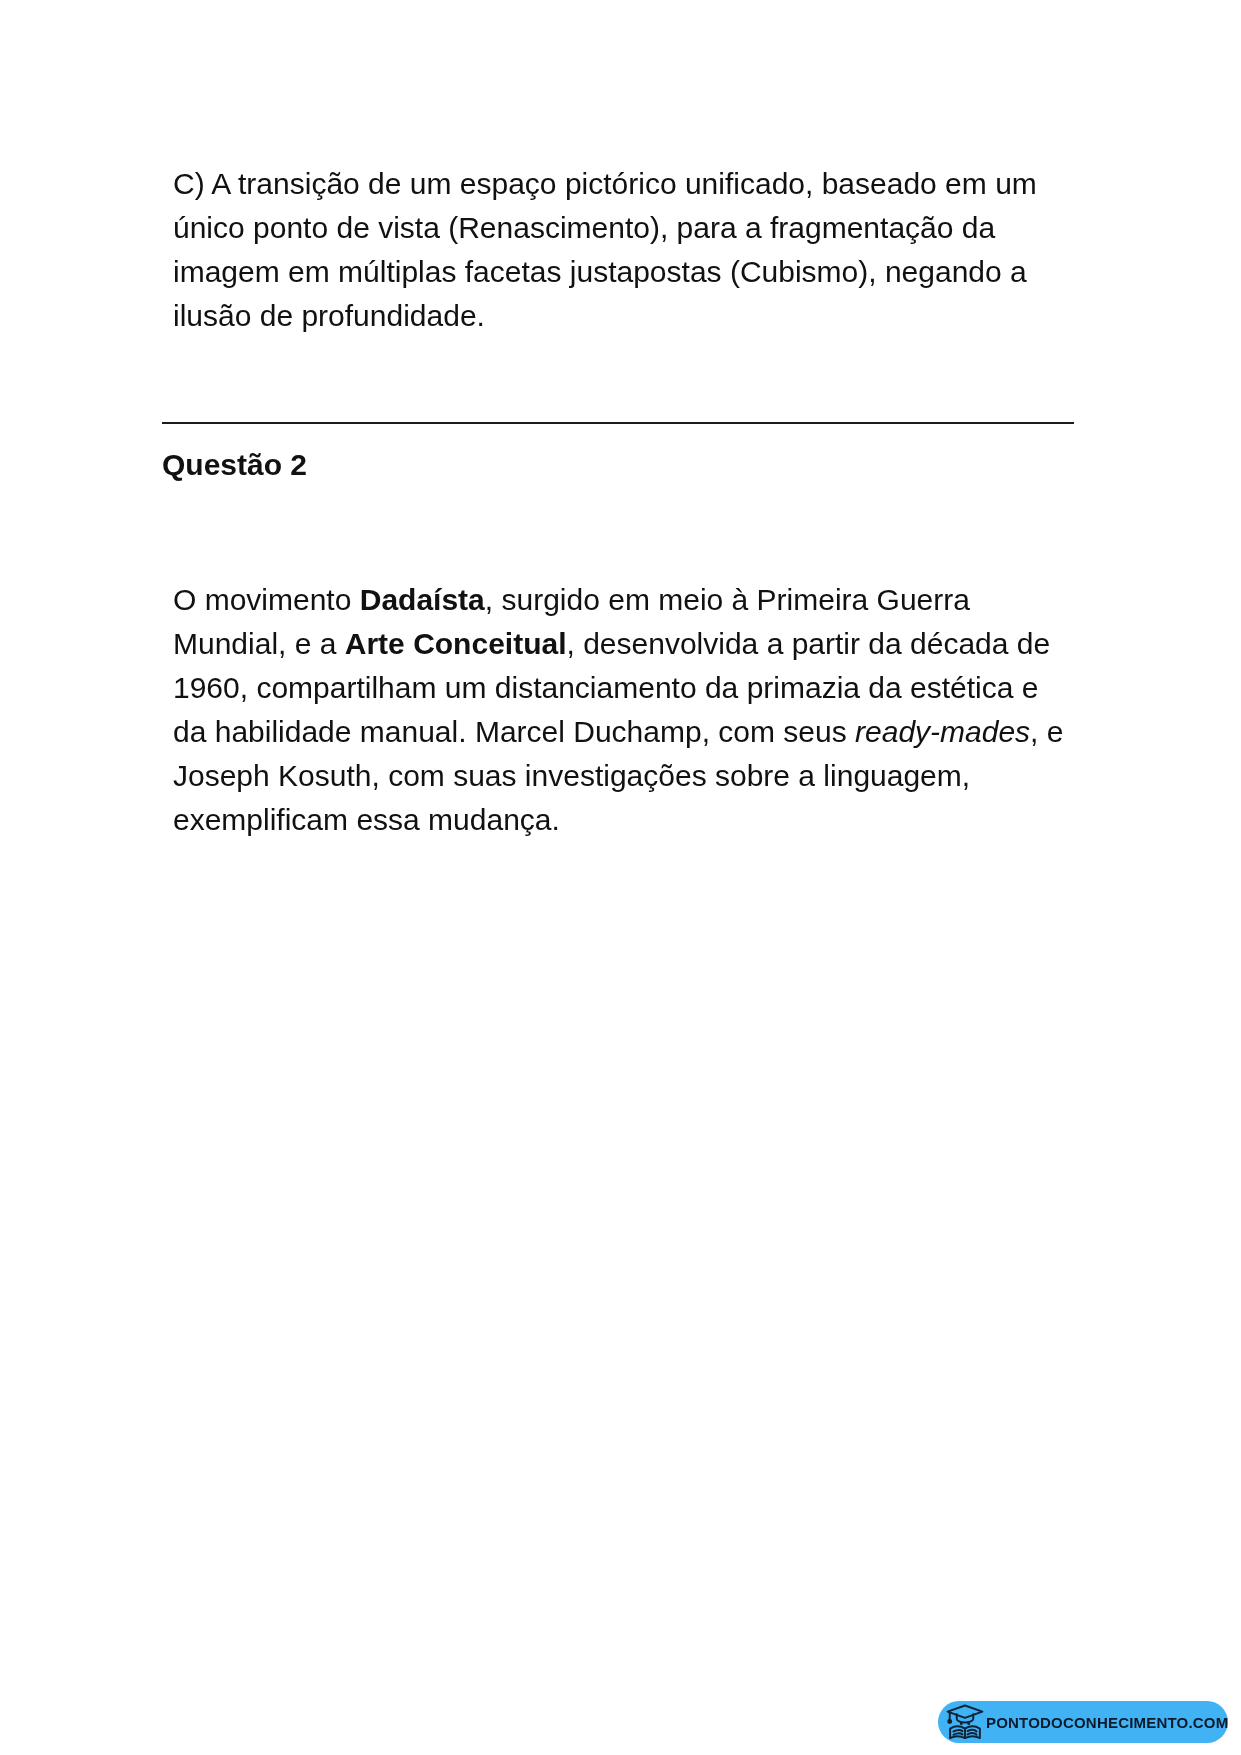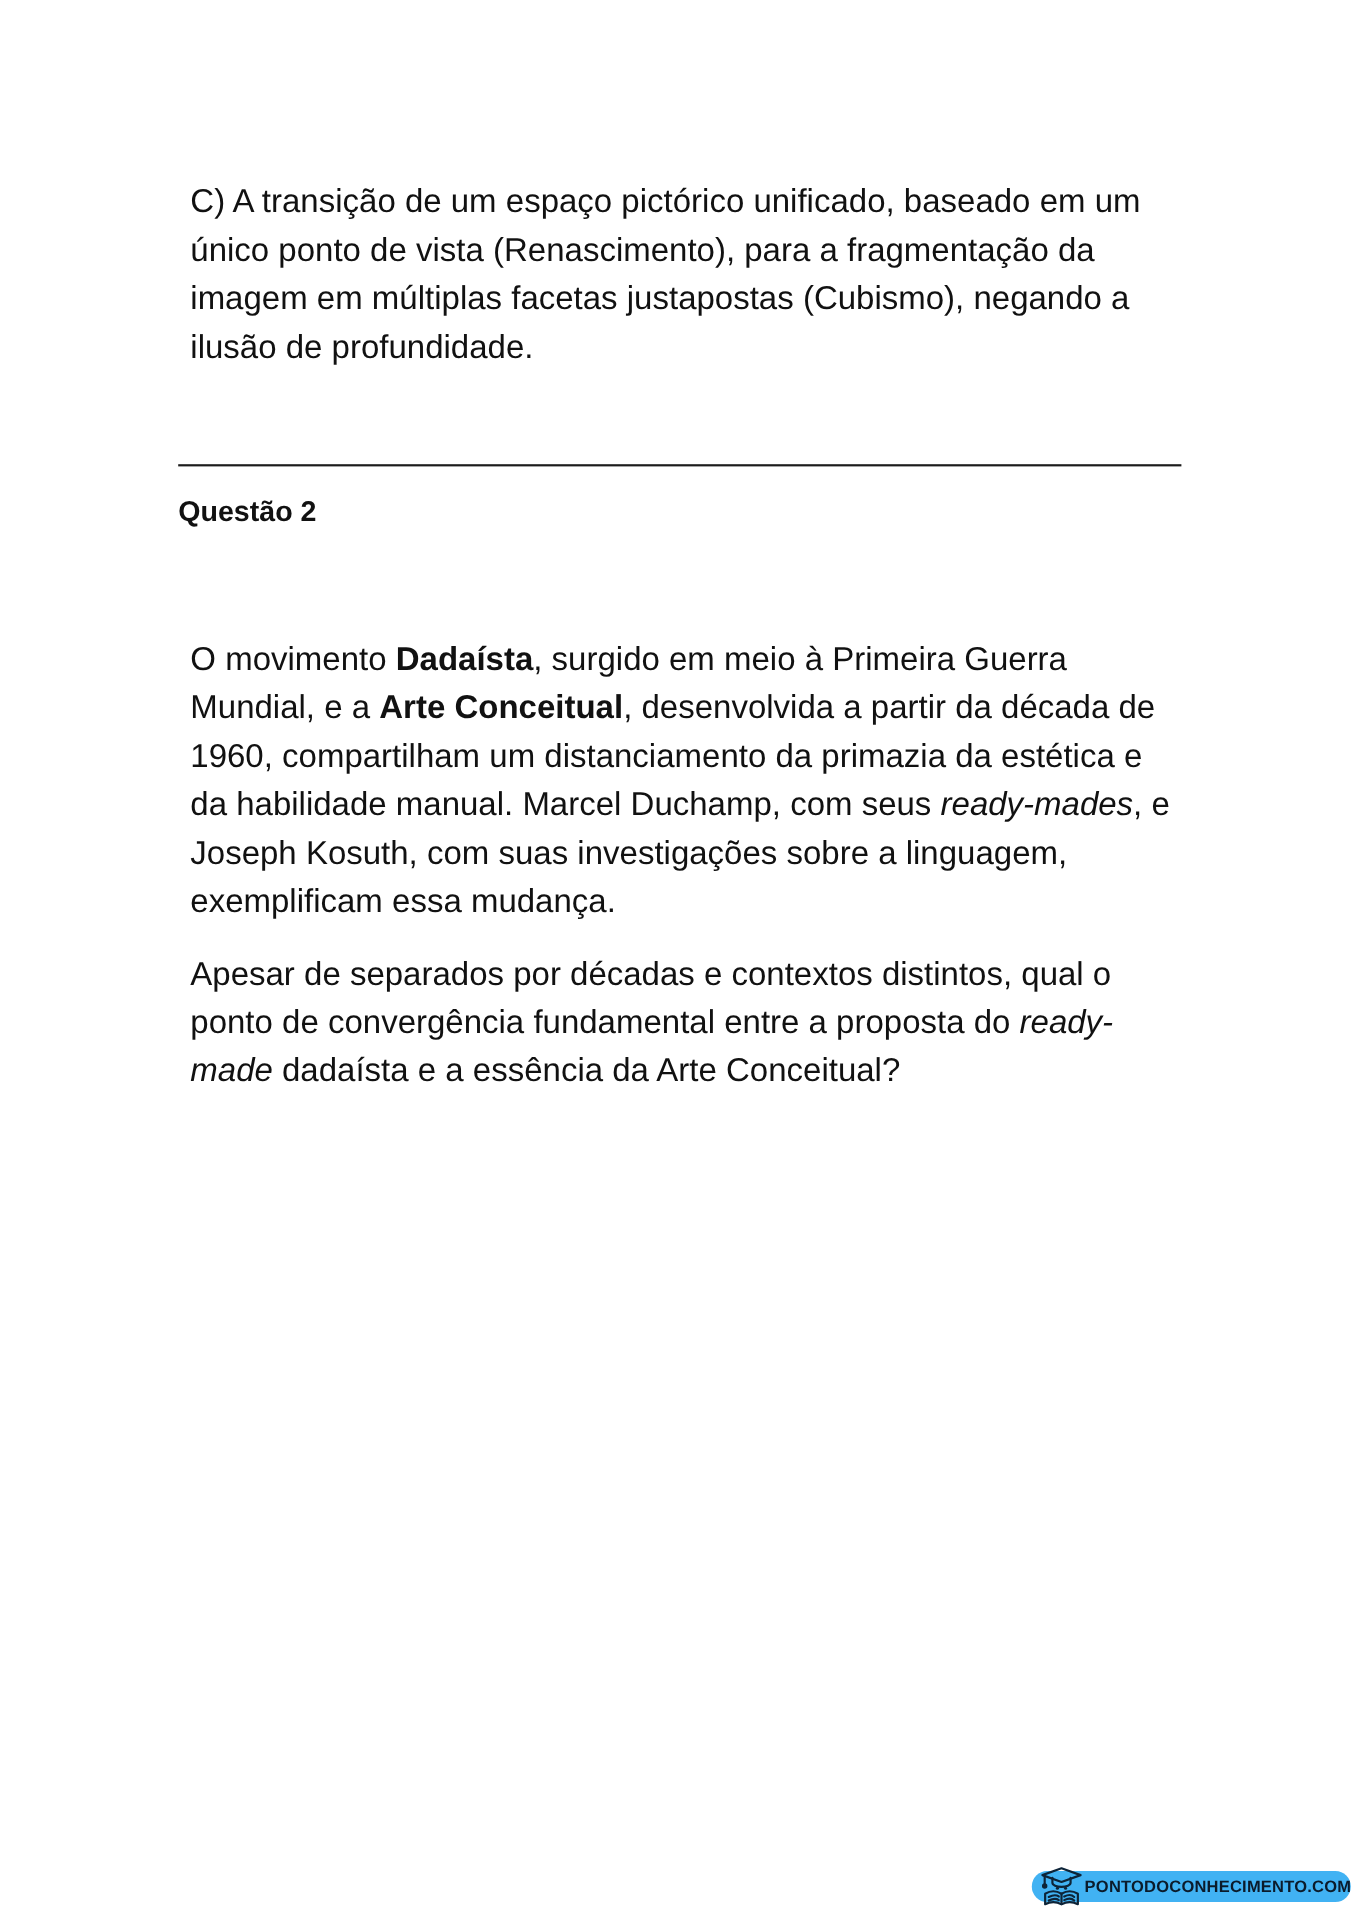--- a/index.html
+++ b/index.html
@@ -28,34 +28,34 @@
   .option-c { margin-bottom: 84px; }
   .option-d { margin-bottom: 86px; }
   .option-e { margin-bottom: 64px; }
   .divider {
     border: none;
     border-top: 2px solid #1c1c1c;
     margin: 0 0 19px 0;
     width: 912px;
   }
   .q-heading {
-    font-size: 26px;
+    font-size: 30px;
     line-height: 44px;
     font-weight: bold;
     margin: 0 0 91px 0;
   }
   .intro { margin-bottom: 22px; }
   .seg-bold { font-weight: bold; font-style: normal; }
   .seg-italic { font-style: italic; font-weight: normal; }
   .site-badge {
     position: absolute;
     left: 938px;
     top: 1701px;
     width: 290px;
-    height: 28px;
+    height: 42px;
     border-radius: 21px;
     background: #41b2f3;
     display: flex;
     align-items: center;
     padding: 0;
     box-sizing: border-box;
     cursor: pointer;
   }
   .badge-icon {
     margin-left: 7px;
@@ -79,21 +79,20 @@
   <p class="para option-c">C) A transição de um espaço pictórico unificado, baseado em um único ponto de vista (Renascimento), para a fragmentação da imagem em múltiplas facetas justapostas (Cubismo), negando a ilusão de profundidade.</p>
 
 
 
   <hr class="divider">
 
   <h2 class="q-heading">Questão 2</h2>
 
   <p class="para intro"><span>O movimento </span><span class="seg-bold">Dadaísta</span><span>, surgido em meio à Primeira Guerra Mundial, e a </span><span class="seg-bold">Arte Conceitual</span><span>, desenvolvida a partir da década de 1960, compartilham um distanciamento da primazia da estética e da habilidade manual. Marcel Duchamp, com seus </span><span class="seg-italic">ready-mades</span><span>, e Joseph Kosuth, com suas investigações sobre a linguagem, exemplificam essa mudança.</span></p>
 
-  <p class="para prompt"><span>Apesar de separados por décadas e contextos distintos, qual o ponto de convergência fundamental entre a proposta do </span><span class="seg-italic">ready-made</span><span> dadaísta e a essência da Arte Conceitual?</span></p>
 
 </div>
 
 <div class="site-badge">
   <svg class="badge-icon" width="40" height="38" viewBox="0 0 48 46" fill="none" stroke="#0d2438" stroke-width="2.4" stroke-linecap="round" stroke-linejoin="round">
 
     <polygon points="24,3 45,10.5 24,18 3,10.5"></polygon>
 
     <path d="M14,13.5 v5.5 a10,4.5 0 0 0 20,0 v-5.5"></path>
 

